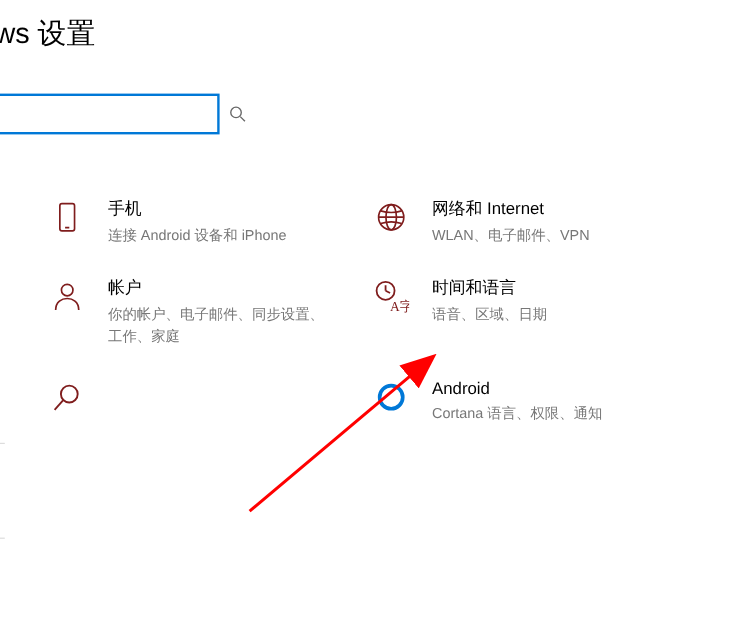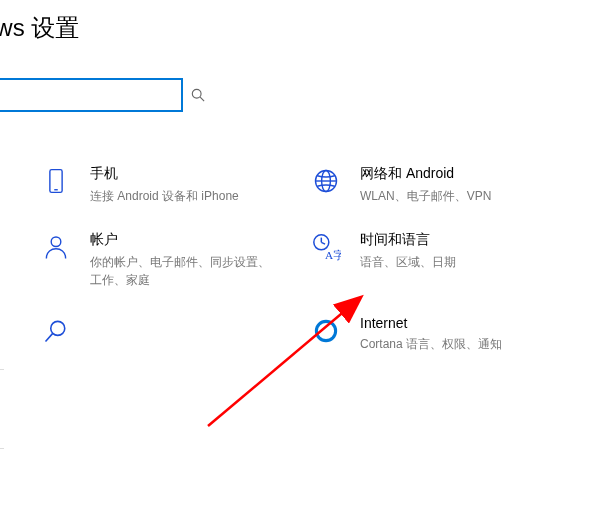--- a/index.html
+++ b/index.html
@@ -60,21 +60,21 @@
       align-items: flex-start;
       gap: 18px;
       cursor: pointer;
     }
     .icon-box {
       width: 32px;
       height: 32px;
       display: flex;
       align-items: center;
       justify-content: center;
-      color: #1d4ed8;
+      color: #7f1d1d;
       flex-shrink: 0;
       margin-top: 2px;
     }
     .text-box { padding-top: 2px; }
     .item-title {
       font-size: 14px;
       color: #000;
       font-weight: 400;
       margin-bottom: 4px;
     }
@@ -136,21 +136,21 @@
     <div class="icon-box">
       <svg width="28" height="28" viewBox="0 0 32 32" fill="none" stroke="currentColor" stroke-width="1.6">
         <circle cx="16" cy="16" r="12"></circle>
         <ellipse cx="16" cy="16" rx="5" ry="12"></ellipse>
         <line x1="4" y1="16" x2="28" y2="16"></line>
         <path d="M6 10 Q16 13 26 10"></path>
         <path d="M6 22 Q16 19 26 22"></path>
       </svg>
     </div>
     <div class="text-box">
-      <div class="item-title">网络和 Android</div>
+      <div class="item-title">网络和 Internet</div>
       <div class="item-desc">WLAN、电子邮件、VPN</div>
     </div>
   </div>
 
   <div class="item">
     <div class="icon-box">
       <svg width="28" height="28" viewBox="0 0 32 32" fill="none" stroke="currentColor" stroke-width="1.6">
         <circle cx="16" cy="10" r="5.5"></circle>
         <path d="M5 29 C5 21 11 18 16 18 C21 18 27 21 27 29"></path>
       </svg>
@@ -185,21 +185,21 @@
     </div>
   </div>
 
   <div class="item">
     <div class="icon-box">
       <svg width="28" height="28" viewBox="0 0 32 32">
         <circle cx="16" cy="16" r="11" fill="none" stroke="#0078d7" stroke-width="3.5"></circle>
       </svg>
     </div>
     <div class="text-box">
-      <div class="item-title">Internet</div>
+      <div class="item-title">Android</div>
       <div class="item-desc">Cortana 语言、权限、通知</div>
     </div>
   </div>
 
 </div>
 
 <svg class="arrow" width="180" height="150">
   <defs>
     <marker id="ah" markerWidth="12" markerHeight="10" refX="10" refY="5" orient="auto">
       <polygon points="0,0 12,5 0,10" fill="#ff0000"></polygon>

